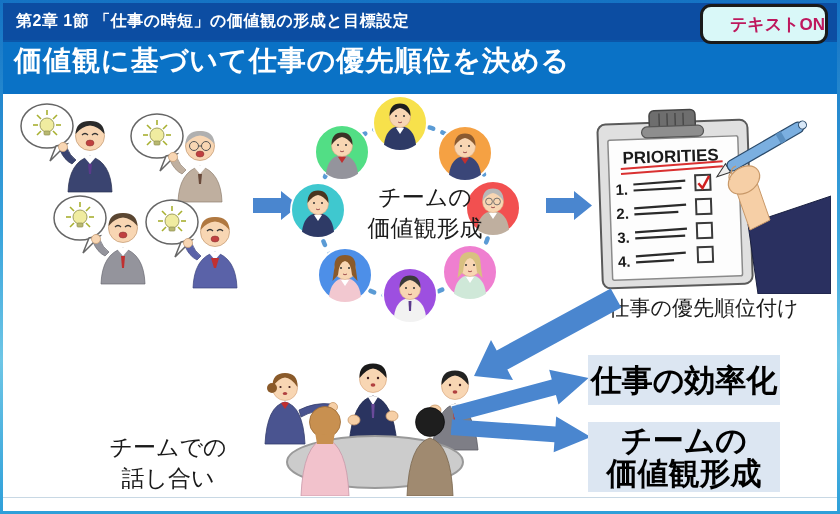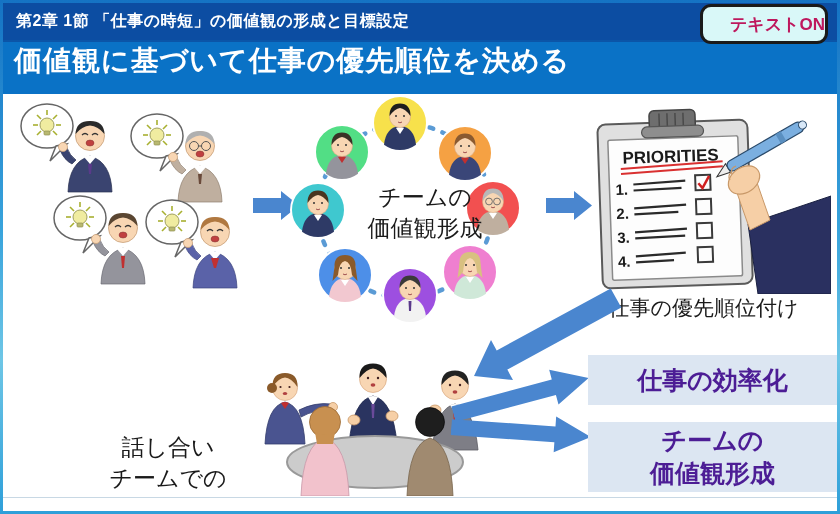--- a/index.html
+++ b/index.html
@@ -13,22 +13,22 @@
              padding-left:11px;font-size:28px;font-weight:bold;letter-spacing:1px;
              border-top:2px solid #0B55A8;box-sizing:border-box;}
   .text-on-btn{position:absolute;left:697px;top:1px;width:128px;height:40px;z-index:9;
                background:#D9F8F8;border:3px solid #1A1A1A;border-radius:11px;box-sizing:border-box;
                color:#be185d;font-size:17px;font-weight:bold;display:flex;align-items:center;
                justify-content:flex-end;cursor:pointer;}
   .main{position:absolute;left:0;top:91px;width:834px;height:417px;background:#fff;}
   .abs{position:absolute;}
   .diagram-label{color:#1A1A1A;text-align:center;font-size:23px;line-height:31px;}
   .small-label{font-size:21px;}
-  .outcome-box{position:absolute;width:249px;background:#DCE6F2;color:#4c1d95;font-weight:bold;
-               font-size:25px;line-height:33px;display:flex;flex-direction:column;align-items:center;
+  .outcome-box{position:absolute;width:192px;background:#DCE6F2;color:#000000;font-weight:bold;
+               font-size:31px;line-height:33px;display:flex;flex-direction:column;align-items:center;
                justify-content:center;text-align:center;}
   .content-edge{position:absolute;left:0;top:403px;width:834px;height:0;border-top:1px solid #C8D8E4;}
   svg{display:block;}
 </style>
 </head>
 <body>
 
 <div class="frame">
   <div class="app">
 
@@ -344,22 +344,22 @@
           <circle cy="8" r="15.5" fill="#C89050" stroke="#9A6A34" stroke-width=".8"></circle>
           <path d="M -10,18 Q 0,24 10,18 L 8,30 L -8,30 Z" fill="#C89050"></path>
         </g>
         <g transform="translate(205,72)">
           <path d="M -23,80 Q -21,28 0,22 Q 21,28 23,80 Z" fill="#A08A70" stroke="#78664E" stroke-width=".8"></path>
           <circle cy="6" r="14.5" fill="#1E1E1E" stroke="#000" stroke-width=".6"></circle>
         </g>
       </svg>
 
       <div class="abs diagram-label" style="left:95px;top:338px;width:140px;">
+        <span style="display:block">チームでの</span>
         <span style="display:block">話し合い</span>
-        <span style="display:block">チームでの</span>
       </div>
 
       <div class="abs" style="left:448px;top:282px;width:140px;height:40px;transform:rotate(-15deg);">
         <svg width="140" height="40" viewBox="0 0 140 40">
           <polygon points="0,12 104,12 104,2 140,20 104,38 104,28 0,28" fill="#4A86CF"></polygon>
         </svg>
       </div>
       <div class="abs" style="left:448px;top:318px;width:140px;height:40px;transform:rotate(4deg);">
         <svg width="140" height="40" viewBox="0 0 140 40">
           <polygon points="0,12 104,12 104,2 140,20 104,38 104,28 0,28" fill="#4A86CF"></polygon>

